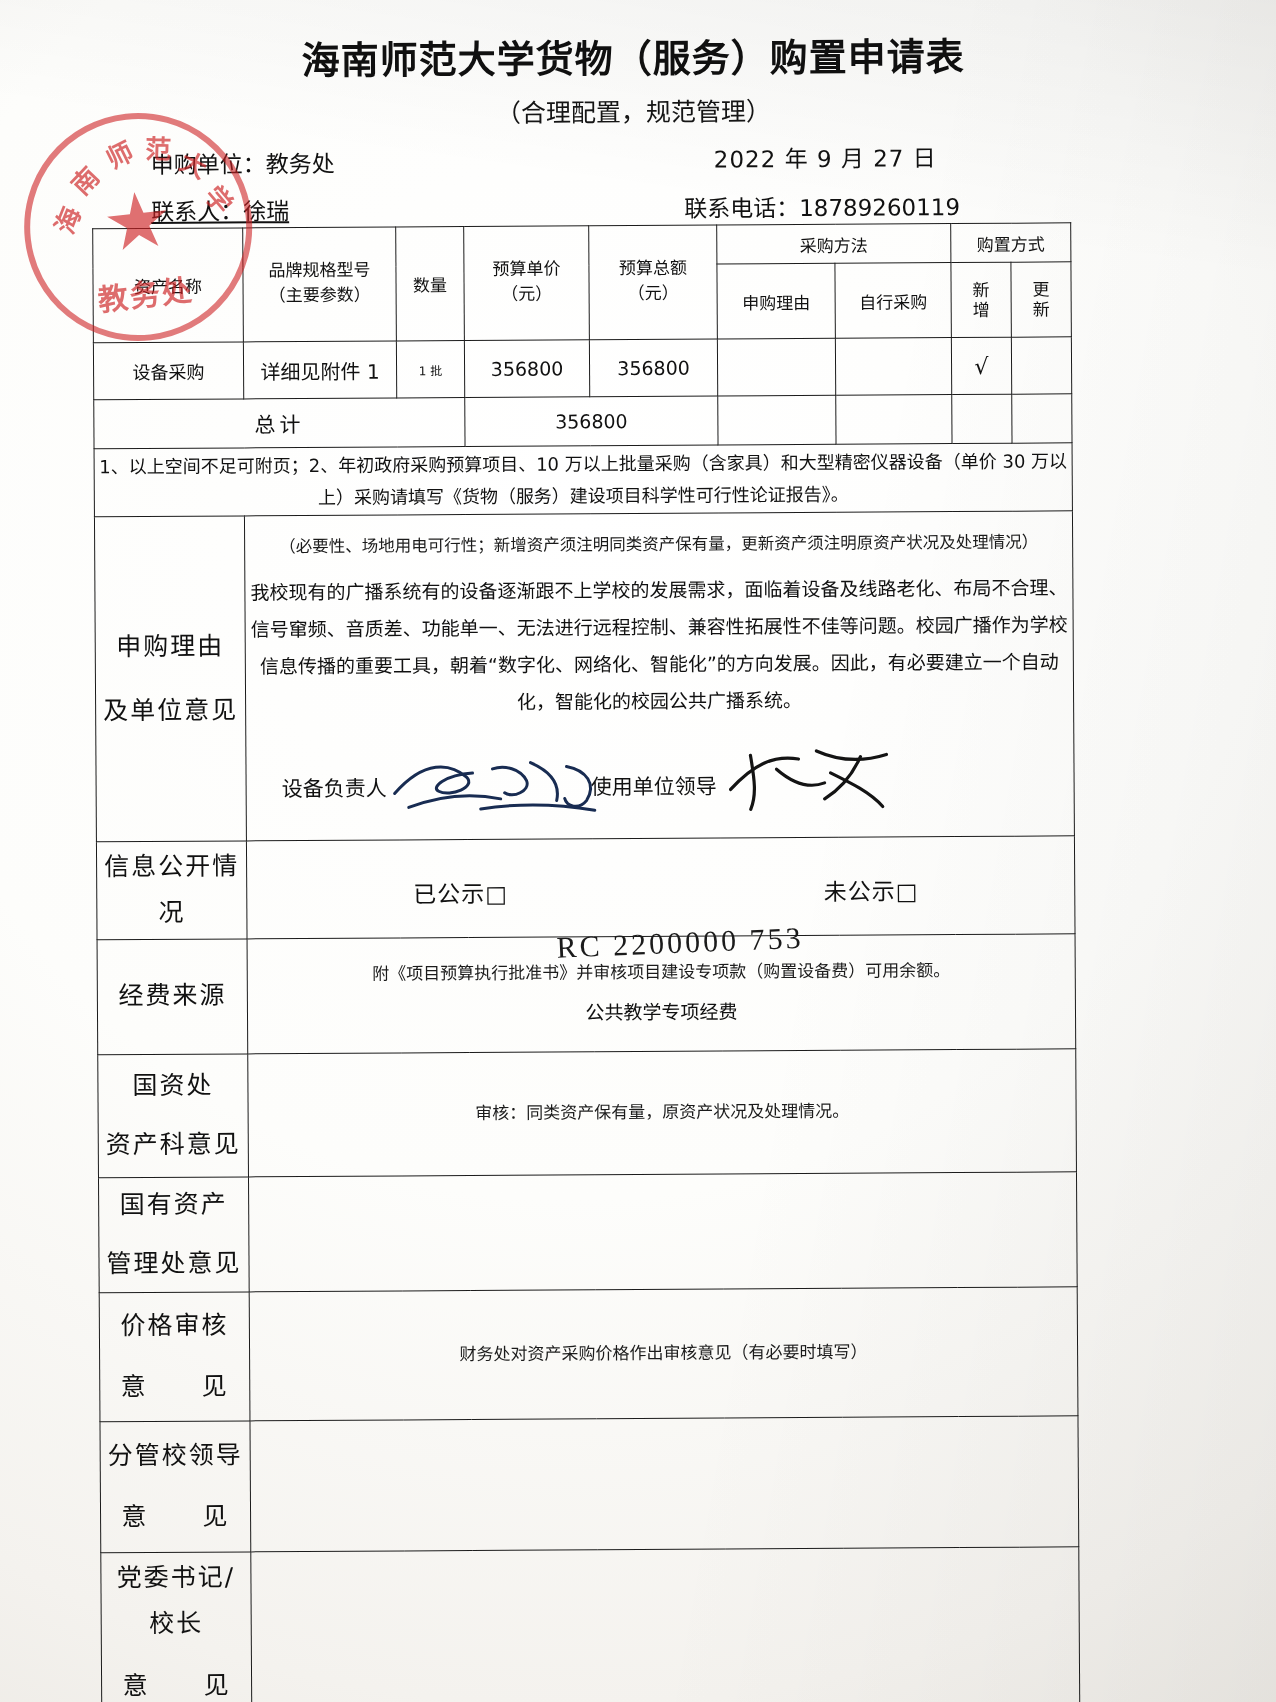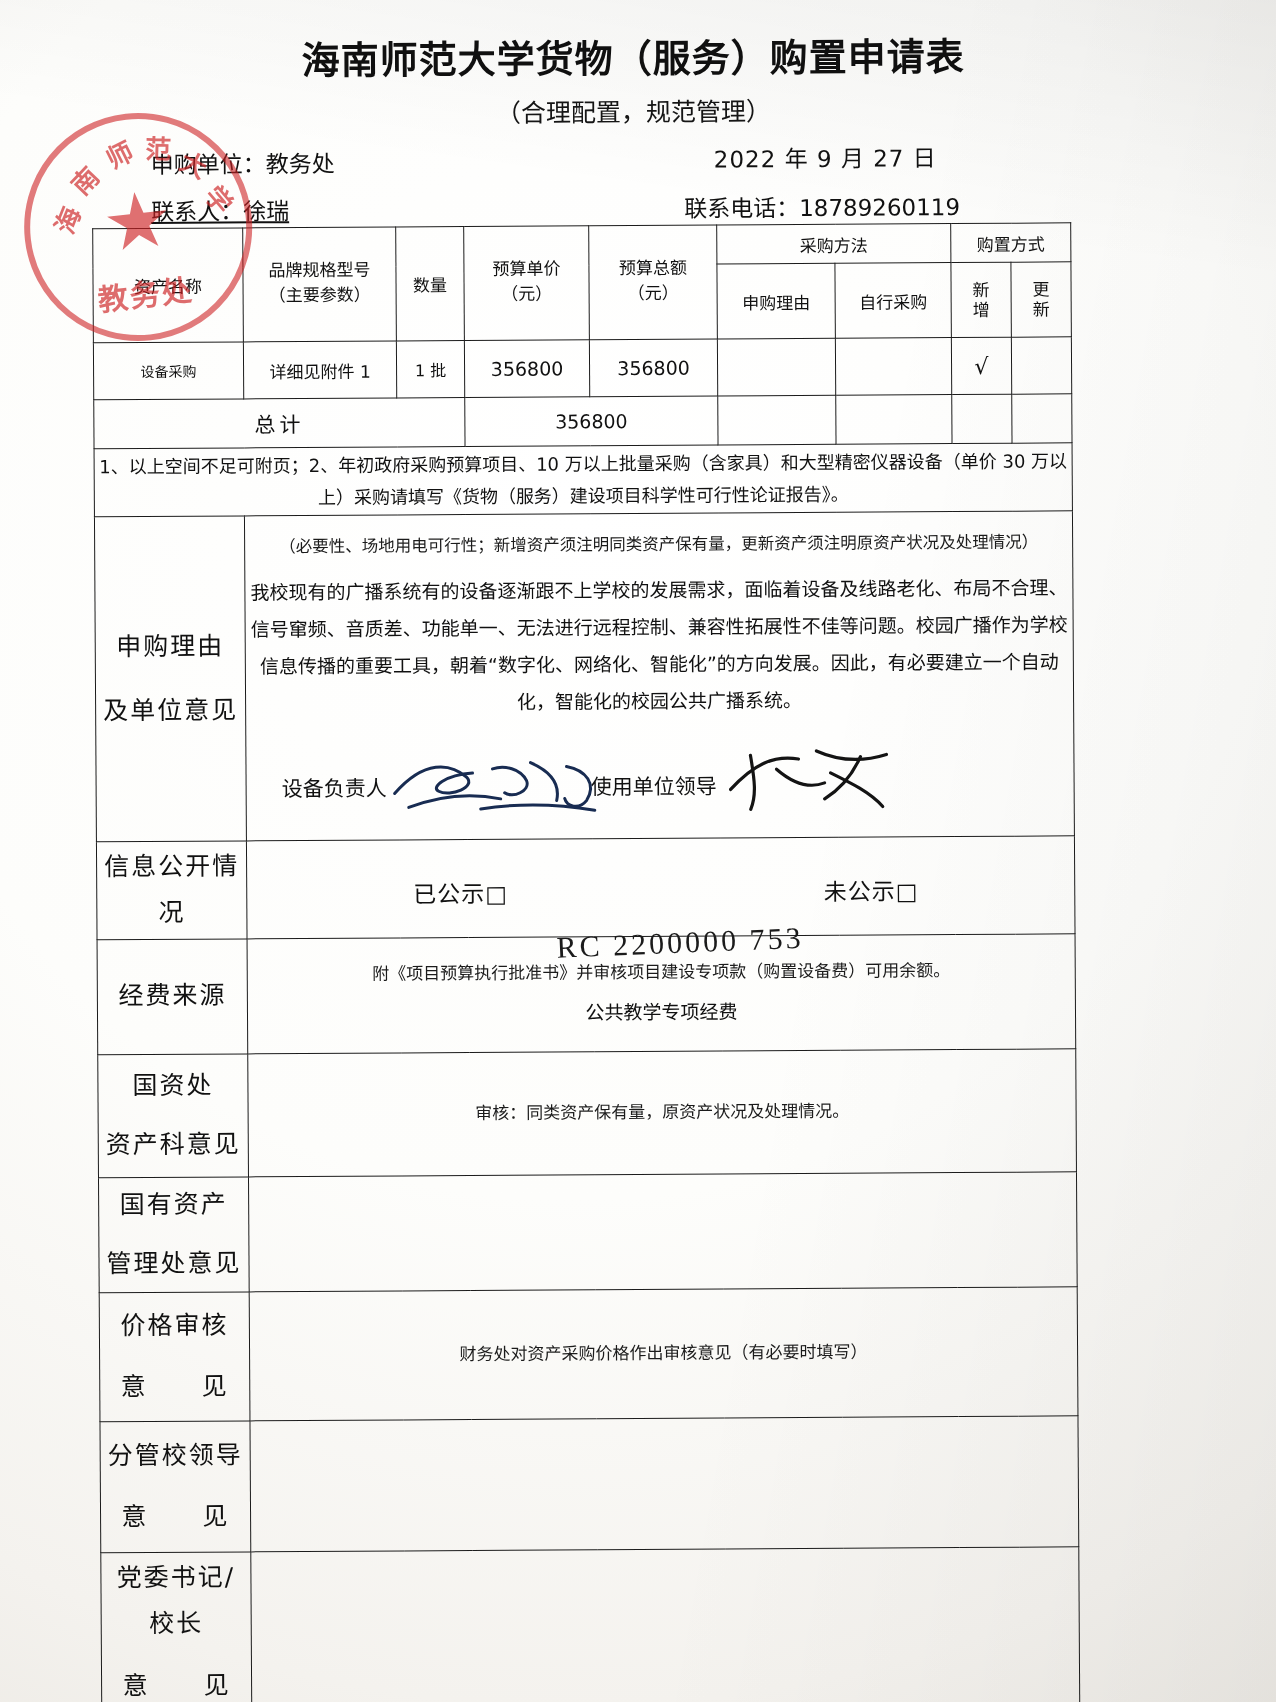--- a/index.html
+++ b/index.html
@@ -253,23 +253,23 @@
         <div>新</div>
         <div>增</div>
       </td>
       <td class="tight">
         <div>更</div>
         <div>新</div>
       </td>
     </tr>
 
     <tr>
-      <td style="height:52px;font-size:14px">设备采购</td>
-      <td style="font-size:17px">详细见附件 1</td>
-      <td style="font-size:16px">1 批</td>
+      <td style="height:52px;font-size:18px">设备采购</td>
+      <td style="font-size:20px">详细见附件 1</td>
+      <td style="font-size:12px">1 批</td>
       <td style="font-size:19px">356800</td>
       <td style="font-size:19px">356800</td>
       <td></td>
       <td></td>
       <td class="tick">√</td>
       <td></td>
     </tr>
 
     <tr>
       <td colspan="3" style="height:44px;font-size:21px;letter-spacing:4px">总计</td>

